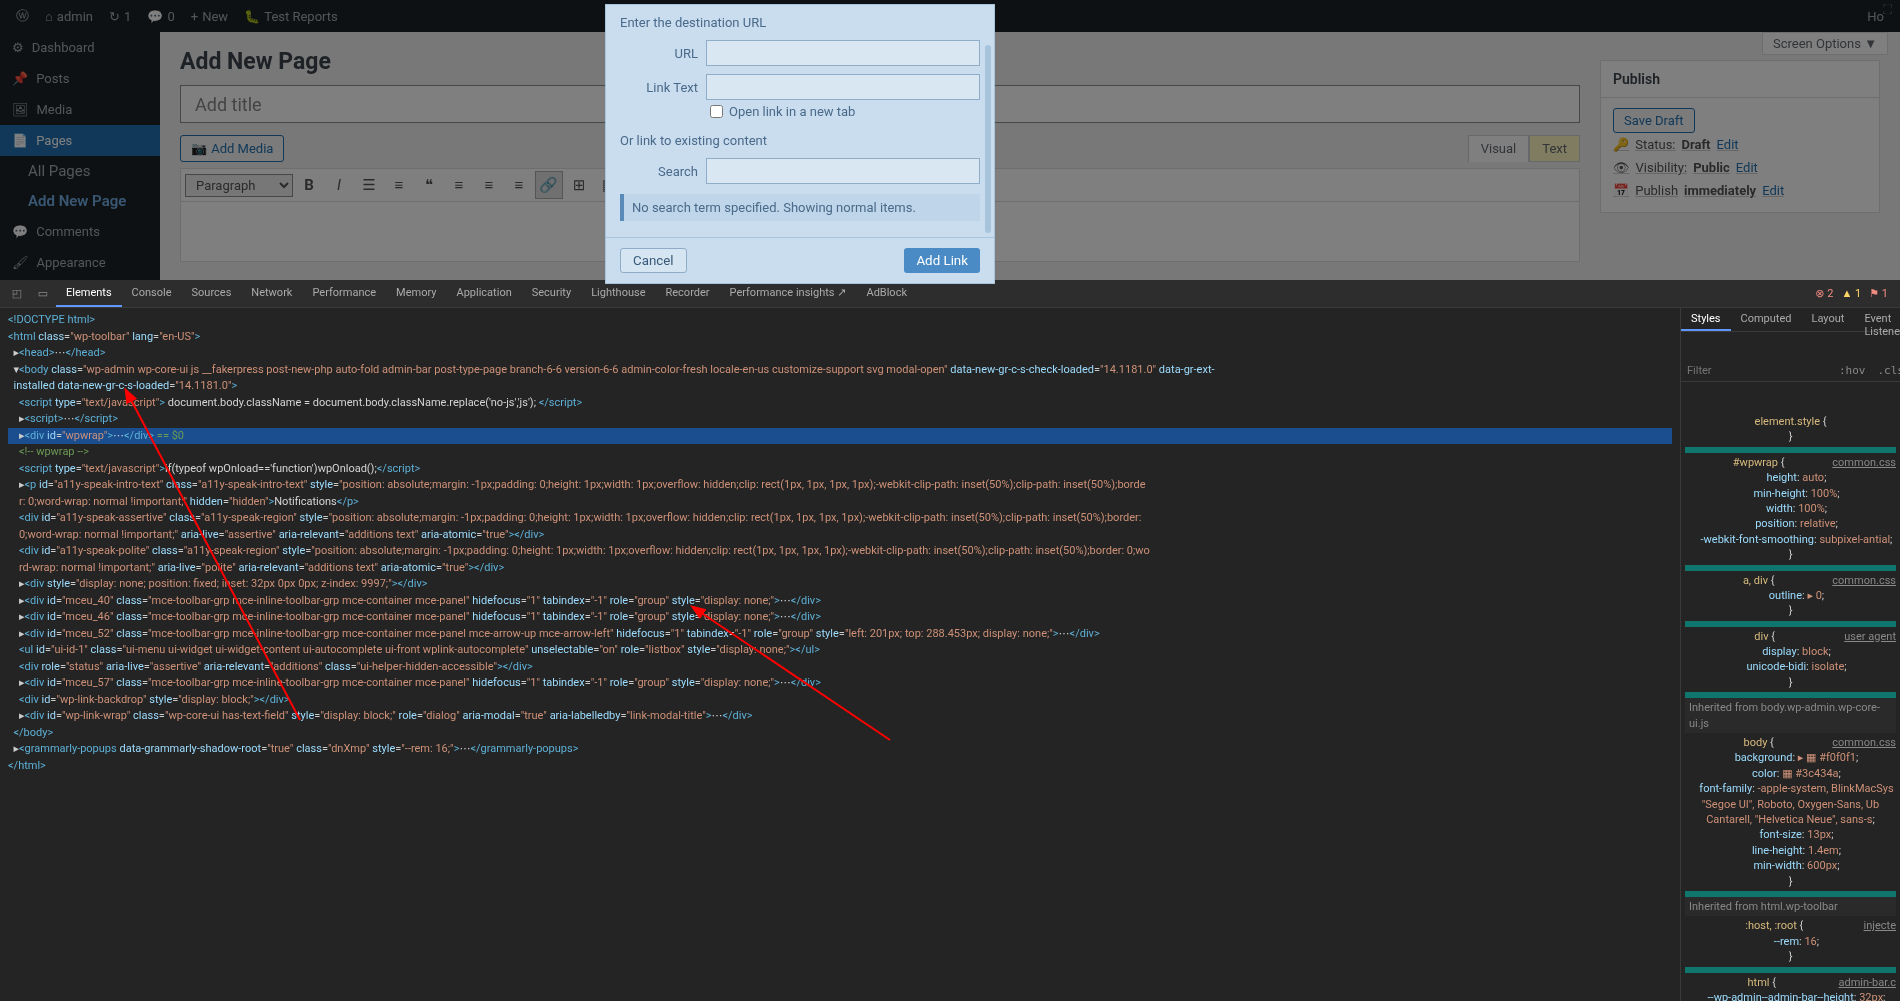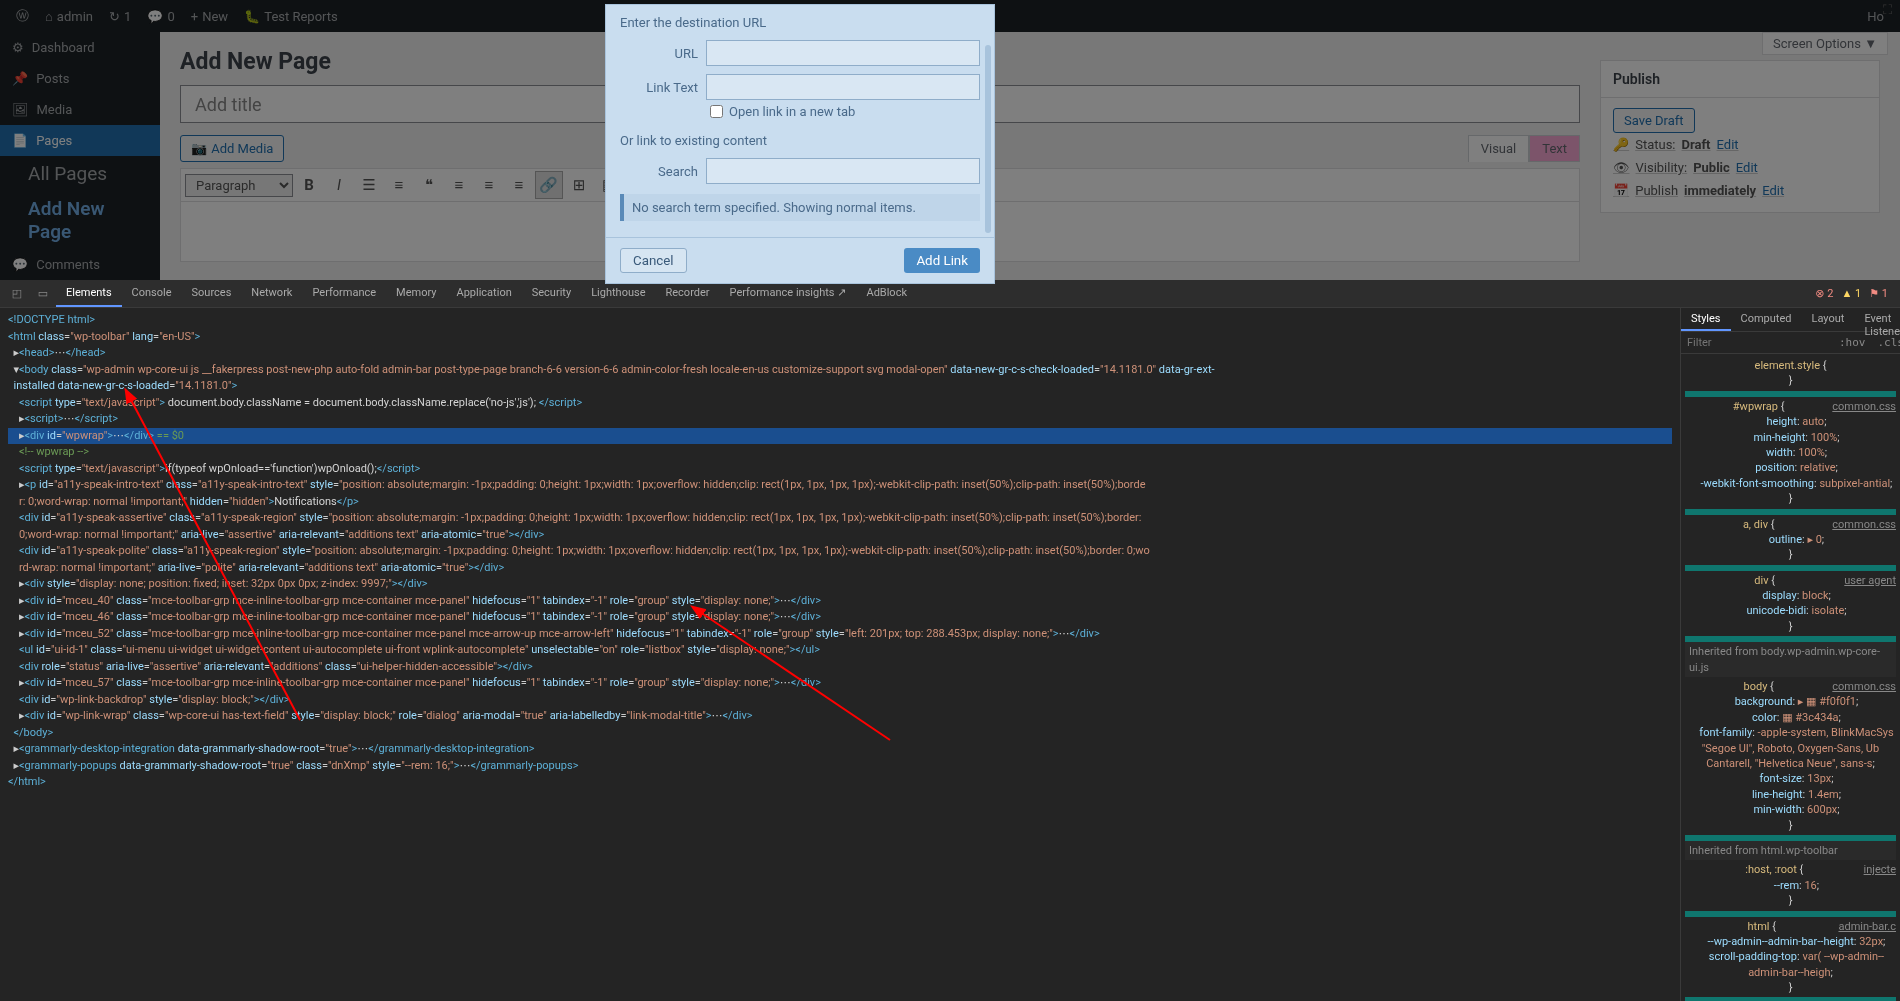--- a/index.html
+++ b/index.html
@@ -8,31 +8,31 @@
 
 
 .wp-topbar { height:32px; background:#1d2327; display:flex; align-items:center; padding:0 8px; color:#a7aaad; font-size:13px; }
 .wp-topbar .tb-item { display:flex; align-items:center; padding:0 8px; gap:4px; }
 .wp-topbar .tb-right { margin-left:auto; }
 
 
 .wp-sidebar { position:absolute; top:32px; left:0; width:160px; bottom:0; background:#1d2327; color:#a7aaad; }
 .wp-sidebar .menu-item { padding:8px 12px; display:flex; align-items:center; gap:8px; cursor:pointer; }
 .wp-sidebar .menu-item.active { background:#2271b1; color:#fff; }
-.wp-sidebar .sub { padding:6px 12px 6px 28px; font-size:19px; }
+.wp-sidebar .sub { padding:6px 12px 6px 28px; font-size:15px; }
 .wp-sidebar .sub.active { color:#72aee6; font-weight:600; }
 
 
 .wp-main { position:absolute; top:32px; left:160px; right:0; background:#f0f0f1; height:248px; padding:10px 20px; }
 .wp-title { font-size:23px; color:#3c434a; padding:6px 0 10px; }
 .title-input { width:100%; height:38px; border:1px solid #8c8f94; background:#fff; padding:0 14px; font-size:18px; color:#888; display:flex; align-items:center; }
 .toolbar-row { display:flex; justify-content:space-between; margin-top:12px; }
 .btn { border:1px solid #2271b1; background:#f6f7f7; color:#2271b1; padding:4px 10px; border-radius:3px; font-size:13px; display:inline-flex; align-items:center; gap:4px; }
 .tabs-right { display:flex; }
-.tabs-right div { padding:5px 12px; border:1px solid #ccd0d4; background:#f9a8d4; color:#646970; font-size:13px; }
+.tabs-right div { padding:5px 12px; border:1px solid #ccd0d4; background:#fef9c3; color:#646970; font-size:13px; }
 .tabs-right div.active { background:#fff; border-bottom:none; }
 .editor-toolbar { margin-top:6px; background:#fff; border:1px solid #dcdcde; display:flex; align-items:center; height:34px; padding:0 4px; gap:2px; }
 .ed-btn { width:28px; height:28px; display:flex; align-items:center; justify-content:center; color:#555; font-size:15px; }
 .ed-btn.active { background:#e0e0e0; border:1px solid #aaa; }
 .ed-select { border:1px solid #8c8f94; padding:2px 20px 2px 6px; font-size:13px; color:#555; }
 .editor-body { background:#fff; border:1px solid #dcdcde; border-top:none; height:60px; padding:10px; position:relative; }
 .fs-icon { position:absolute; right:8px; top:-30px; color:#666; }
 
 
 .publish-box { position:absolute; top:60px; right:20px; width:280px; background:#fff; border:1px solid #dcdcde; }
@@ -67,21 +67,21 @@
 .dt-tabs .dt-status { margin-left:auto; display:flex; gap:8px; align-items:center; padding-right:8px; }
 .dt-main { flex:1; display:flex; overflow:hidden; }
 .dt-dom { flex:1; padding:4px 8px; overflow:auto; line-height:1.5; color:#ccc; }
 .dt-dom .ln { white-space:pre; }
 .dt-dom .sel { background:#1a4e8f; }
 .tag { color:#5db0d7; }
 .attr { color:#9cdcfe; }
 .val { color:#ce9178; }
 .txt { color:#d4d4d4; }
 .cmt { color:#6a9955; }
-.dt-styles { width:220px; border-left:1px solid #3a3a3a; display:flex; flex-direction:column; }
+.dt-styles { width:220px; border-left:1px solid #3a3a3a; display:flex; flex-direction:column;gap:28px; }
 .st-tabs { height:24px; display:flex; border-bottom:1px solid #3a3a3a; }
 .st-tabs div { padding:4px 10px; color:#aaa; font-size:11px; }
 .st-tabs div.active { color:#fff; border-bottom:2px solid #6196ff; }
 .st-filter { display:flex; border-bottom:1px solid #3a3a3a; }
 .st-filter input { flex:1; background:#242424; border:none; padding:4px 6px; color:#ccc; font-size:11px; }
 .st-filter span { padding:4px 6px; color:#888; font-family:monospace; }
 .st-body { flex:1; overflow:auto; padding:2px 4px; font-size:11px; line-height:1.4; }
 .st-body .rule { padding:2px 0; border-bottom:6px solid #0f766e;text-align:center; }
 .st-body .sel-css { color:#d7ba7d; }
 .st-body .prop { color:#9cdcfe; padding-left:12px; }
@@ -297,21 +297,20 @@
         <div class="ln">    ▸<span class="tag">&lt;div</span> <span class="attr">style</span>=<span class="val">"display: none; position: fixed; inset: 32px 0px 0px; z-index: 9997;"</span><span class="tag">&gt;&lt;/div&gt;</span></div>
         <div class="ln">    ▸<span class="tag">&lt;div</span> <span class="attr">id</span>=<span class="val">"mceu_40"</span> <span class="attr">class</span>=<span class="val">"mce-toolbar-grp mce-inline-toolbar-grp mce-container mce-panel"</span> <span class="attr">hidefocus</span>=<span class="val">"1"</span> <span class="attr">tabindex</span>=<span class="val">"-1"</span> <span class="attr">role</span>=<span class="val">"group"</span> <span class="attr">style</span>=<span class="val">"display: none;"</span><span class="tag">&gt;</span><span class="txt">⋯</span><span class="tag">&lt;/div&gt;</span></div>
         <div class="ln">    ▸<span class="tag">&lt;div</span> <span class="attr">id</span>=<span class="val">"mceu_46"</span> <span class="attr">class</span>=<span class="val">"mce-toolbar-grp mce-inline-toolbar-grp mce-container mce-panel"</span> <span class="attr">hidefocus</span>=<span class="val">"1"</span> <span class="attr">tabindex</span>=<span class="val">"-1"</span> <span class="attr">role</span>=<span class="val">"group"</span> <span class="attr">style</span>=<span class="val">"display: none;"</span><span class="tag">&gt;</span><span class="txt">⋯</span><span class="tag">&lt;/div&gt;</span></div>
         <div class="ln">    ▸<span class="tag">&lt;div</span> <span class="attr">id</span>=<span class="val">"mceu_52"</span> <span class="attr">class</span>=<span class="val">"mce-toolbar-grp mce-inline-toolbar-grp mce-container mce-panel mce-arrow-up mce-arrow-left"</span> <span class="attr">hidefocus</span>=<span class="val">"1"</span> <span class="attr">tabindex</span>=<span class="val">"-1"</span> <span class="attr">role</span>=<span class="val">"group"</span> <span class="attr">style</span>=<span class="val">"left: 201px; top: 288.453px; display: none;"</span><span class="tag">&gt;</span><span class="txt">⋯</span><span class="tag">&lt;/div&gt;</span></div>
         <div class="ln">    <span class="tag">&lt;ul</span> <span class="attr">id</span>=<span class="val">"ui-id-1"</span> <span class="attr">class</span>=<span class="val">"ui-menu ui-widget ui-widget-content ui-autocomplete ui-front wplink-autocomplete"</span> <span class="attr">unselectable</span>=<span class="val">"on"</span> <span class="attr">role</span>=<span class="val">"listbox"</span> <span class="attr">style</span>=<span class="val">"display: none;"</span><span class="tag">&gt;&lt;/ul&gt;</span></div>
         <div class="ln">    <span class="tag">&lt;div</span> <span class="attr">role</span>=<span class="val">"status"</span> <span class="attr">aria-live</span>=<span class="val">"assertive"</span> <span class="attr">aria-relevant</span>=<span class="val">"additions"</span> <span class="attr">class</span>=<span class="val">"ui-helper-hidden-accessible"</span><span class="tag">&gt;&lt;/div&gt;</span></div>
         <div class="ln">    ▸<span class="tag">&lt;div</span> <span class="attr">id</span>=<span class="val">"mceu_57"</span> <span class="attr">class</span>=<span class="val">"mce-toolbar-grp mce-inline-toolbar-grp mce-container mce-panel"</span> <span class="attr">hidefocus</span>=<span class="val">"1"</span> <span class="attr">tabindex</span>=<span class="val">"-1"</span> <span class="attr">role</span>=<span class="val">"group"</span> <span class="attr">style</span>=<span class="val">"display: none;"</span><span class="tag">&gt;</span><span class="txt">⋯</span><span class="tag">&lt;/div&gt;</span></div>
         <div class="ln">    <span class="tag">&lt;div</span> <span class="attr">id</span>=<span class="val">"wp-link-backdrop"</span> <span class="attr">style</span>=<span class="val">"display: block;"</span><span class="tag">&gt;&lt;/div&gt;</span></div>
         <div class="ln">    ▸<span class="tag">&lt;div</span> <span class="attr">id</span>=<span class="val">"wp-link-wrap"</span> <span class="attr">class</span>=<span class="val">"wp-core-ui has-text-field"</span> <span class="attr">style</span>=<span class="val">"display: block;"</span> <span class="attr">role</span>=<span class="val">"dialog"</span> <span class="attr">aria-modal</span>=<span class="val">"true"</span> <span class="attr">aria-labelledby</span>=<span class="val">"link-modal-title"</span><span class="tag">&gt;</span><span class="txt">⋯</span><span class="tag">&lt;/div&gt;</span></div>
         <div class="ln">  <span class="tag">&lt;/body&gt;</span></div>
-        <div class="ln">  ▸<span class="tag">&lt;grammarly-desktop-integration</span> <span class="attr">data-grammarly-shadow-root</span>=<span class="val">"true"</span><span class="tag">&gt;</span><span class="txt">⋯</span><span class="tag">&lt;/grammarly-desktop-integration&gt;</span></div>
         <div class="ln">  ▸<span class="tag">&lt;grammarly-popups</span> <span class="attr">data-grammarly-shadow-root</span>=<span class="val">"true"</span> <span class="attr">class</span>=<span class="val">"dnXmp"</span> <span class="attr">style</span>=<span class="val">"--rem: 16;"</span><span class="tag">&gt;</span><span class="txt">⋯</span><span class="tag">&lt;/grammarly-popups&gt;</span></div>
         <div class="ln"><span class="tag">&lt;/html&gt;</span></div>
       </div>
     <div class="dt-styles">
       <div class="st-tabs" id="st-tabs">
           <div class="active">Styles</div>
           <div class="">Computed</div>
           <div class="">Layout</div>
           <div class="">Event Listener</div>
         </div>

